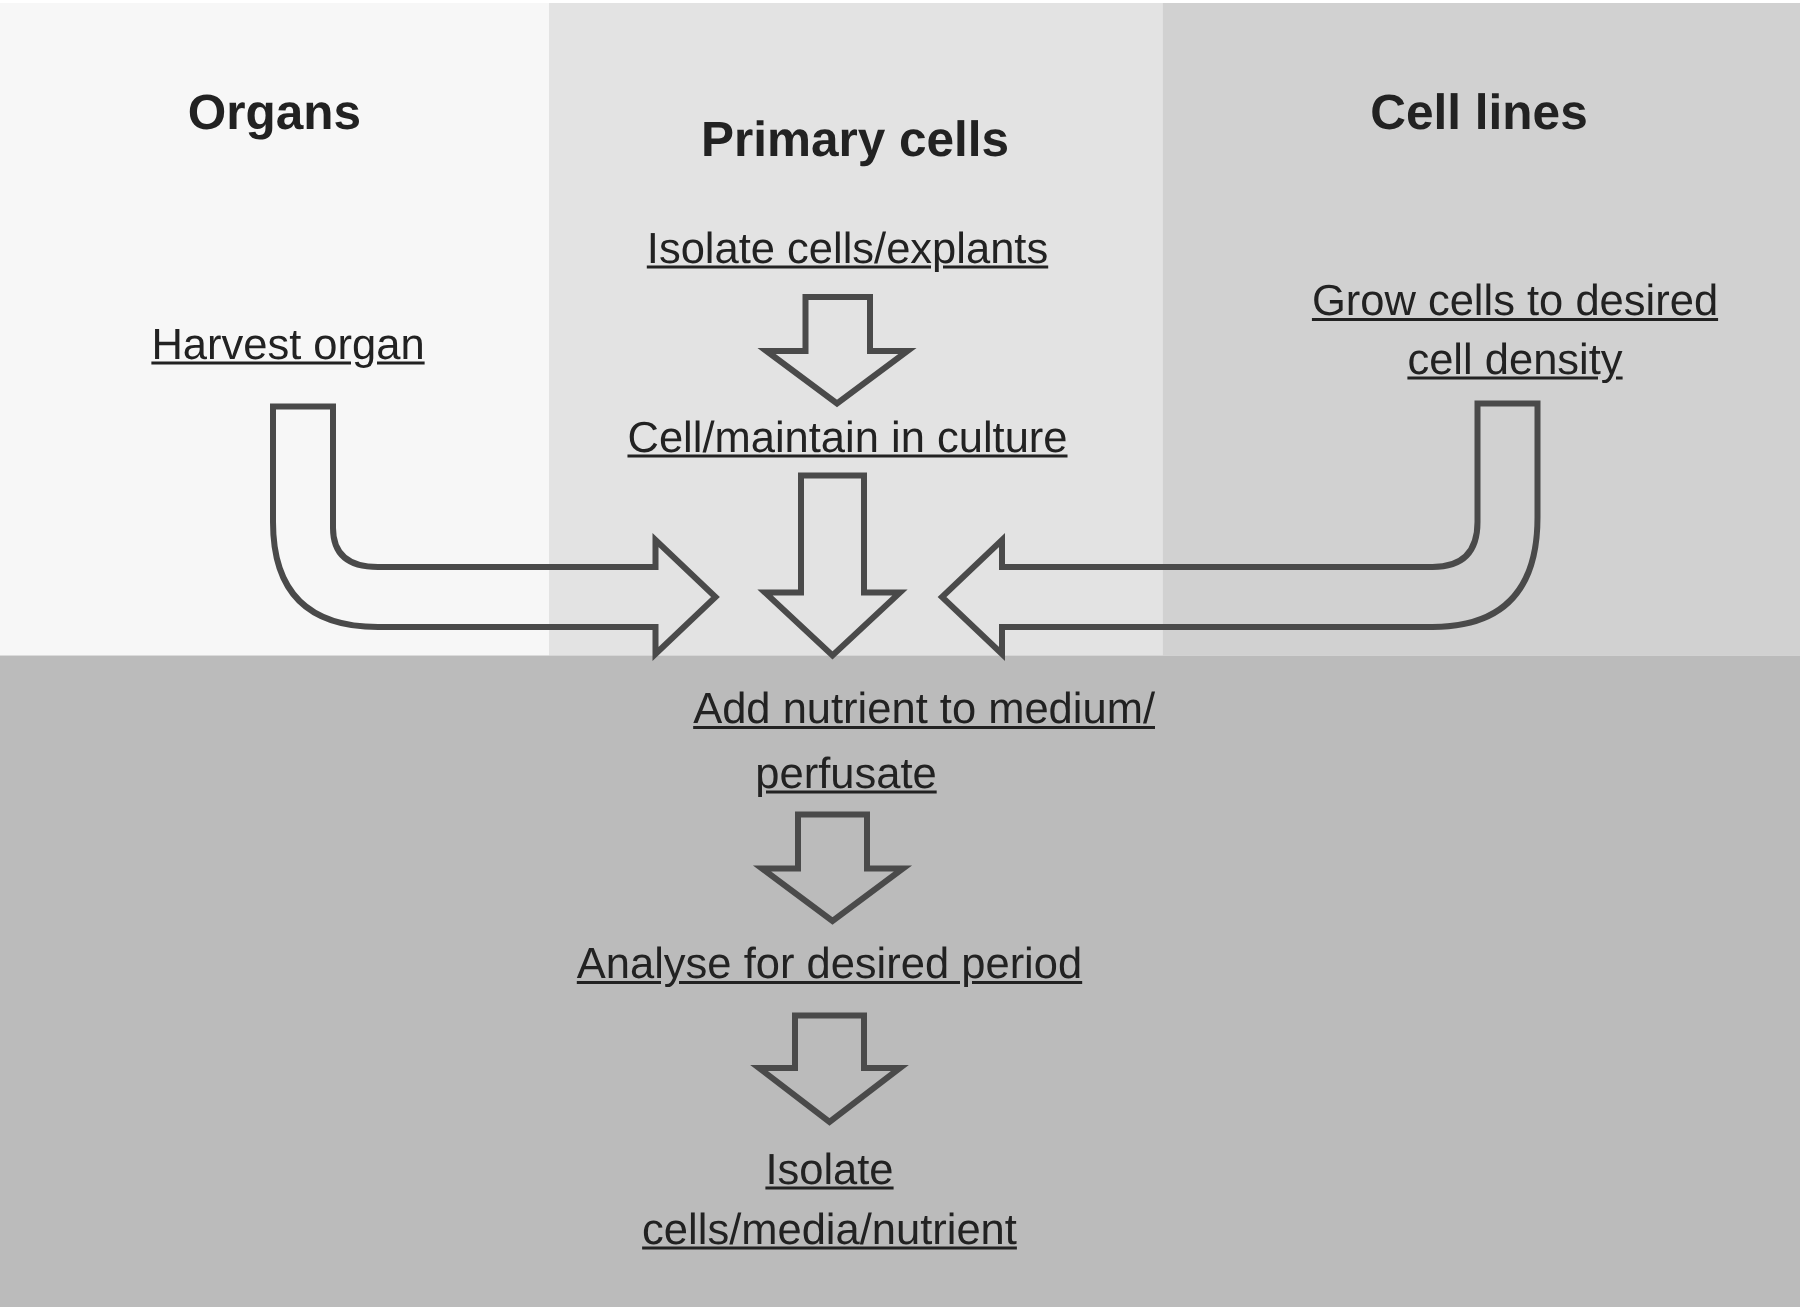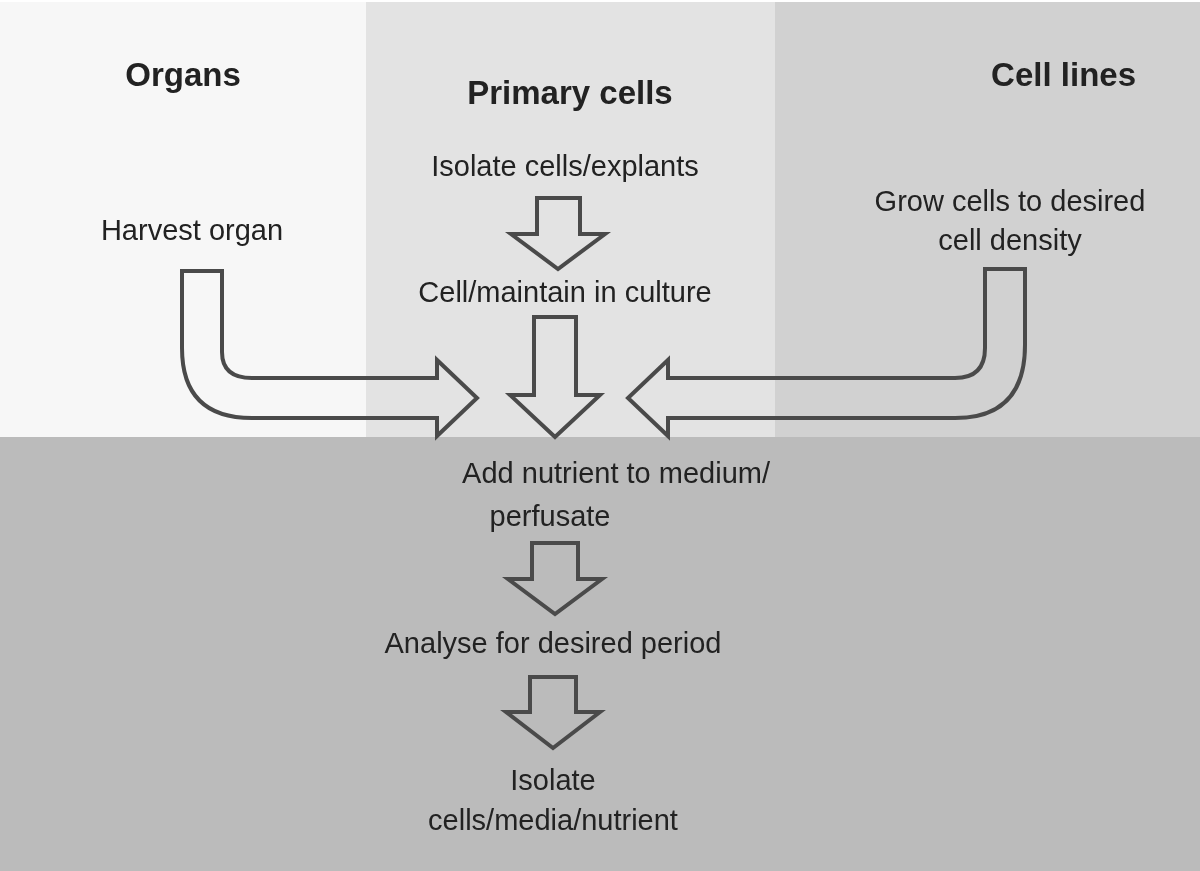--- a/index.html
+++ b/index.html
@@ -4,46 +4,46 @@
 <style>
   html, body { margin: 0; padding: 0; }
   body { width: 1200px; height: 871px; position: relative; overflow: hidden; background: #ffffff;
          font-family: "Liberation Sans", sans-serif; color: #222222; }
   .panel { position: absolute; }
   #col-organs { left: 0; top: 2px; width: 366px; height: 435px; background: #f7f7f7; }
   #col-primary { left: 366px; top: 2px; width: 409px; height: 435px; background: #e3e3e3; }
   #col-lines { left: 775px; top: 2px; width: 425px; height: 435px; background: #d1d1d1; }
   #bottom-band { left: 0; top: 437px; width: 1200px; height: 434px; background: #bbbbbb; }
   .heading { position: absolute; font-weight: bold; font-size: 33px; text-align: center; white-space: nowrap; }
-  .label { position: absolute; font-size: 29px; text-align: center; line-height: 39px; white-space: nowrap; }
+  .label { position: absolute; font-size: 29px; text-align: center; line-height: 39px; white-space: nowrap; text-decoration: underline; }
   svg#arrows { position: absolute; left: 0; top: 0; width: 1200px; height: 871px; }
   svg#arrows path { fill: none; stroke: #4a4a4a; stroke-width: 4; stroke-linejoin: miter; }
 </style>
 </head>
 <body>
 
 <div class="panel" id="col-organs"></div>
 <div class="panel" id="col-primary"></div>
 <div class="panel" id="col-lines"></div>
 <div class="panel" id="bottom-band"></div>
 
 <div class="heading" style="left:83px; top:56px; width:200px;">Organs</div>
 <div class="heading" style="left:420px; top:74px; width:300px;">Primary cells</div>
-<div class="heading" style="left:836px; top:56px; width:300px;text-align:right;">Cell lines</div>
+<div class="heading" style="left:836px; top:56px; width:300px;">Cell lines</div>
 
 <div class="label" style="left:42px; top:200px; width:300px;margin-top:11px;">Harvest organ</div>
 
 <div class="label" style="left:360px; top:147px; width:410px;">Isolate cells/explants</div>
 <div class="label" style="left:360px; top:273px; width:410px;">Cell/maintain in culture</div>
 
 <div class="label" style="left:810px; top:182px; width:400px;">Grow cells to desired</div>
 <div class="label" style="left:810px; top:221px; width:400px;">cell density</div>
 
 <div class="label" style="left:330px; top:454px; width:440px;text-align:right;">Add nutrient to medium/</div>
-<div class="label" style="left:330px; top:497px; width:440px;">perfusate</div>
+<div class="label" style="left:344px; top:497px; width:440px;">perfusate</div>
 
 <div class="label" style="left:330px; top:624px; width:446px;">Analyse for desired period</div>
 
 <div class="label" style="left:330px; top:761px; width:446px;">Isolate</div>
 <div class="label" style="left:330px; top:801px; width:446px;">cells/media/nutrient</div>
 
 <svg id="arrows" viewBox="0 0 1200 871">
 
   <path d="M537,198 L580,198 L580,234 L605,234 L558,269 L511,234 L537,234 Z"></path>
 

